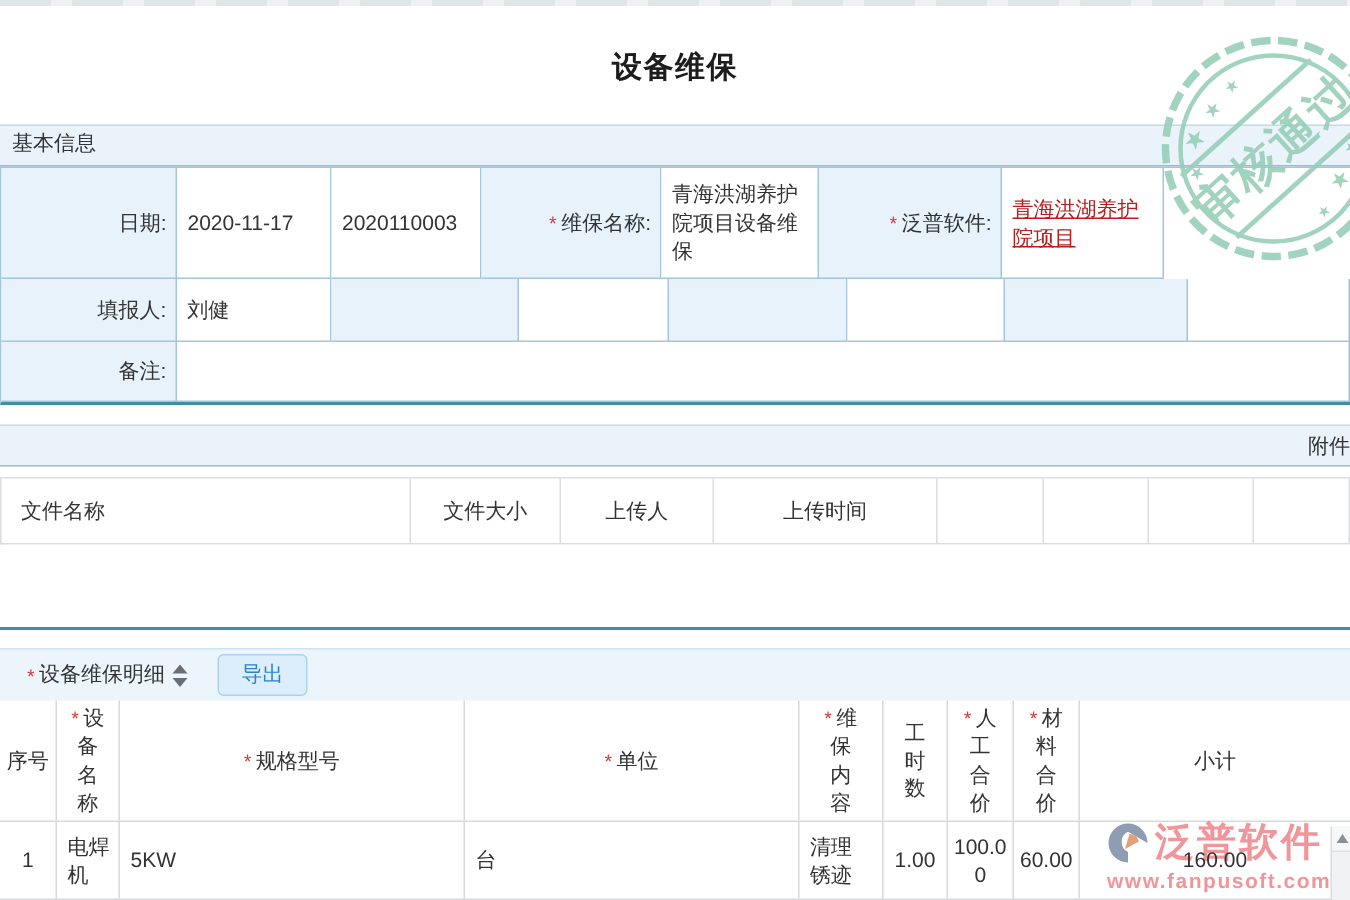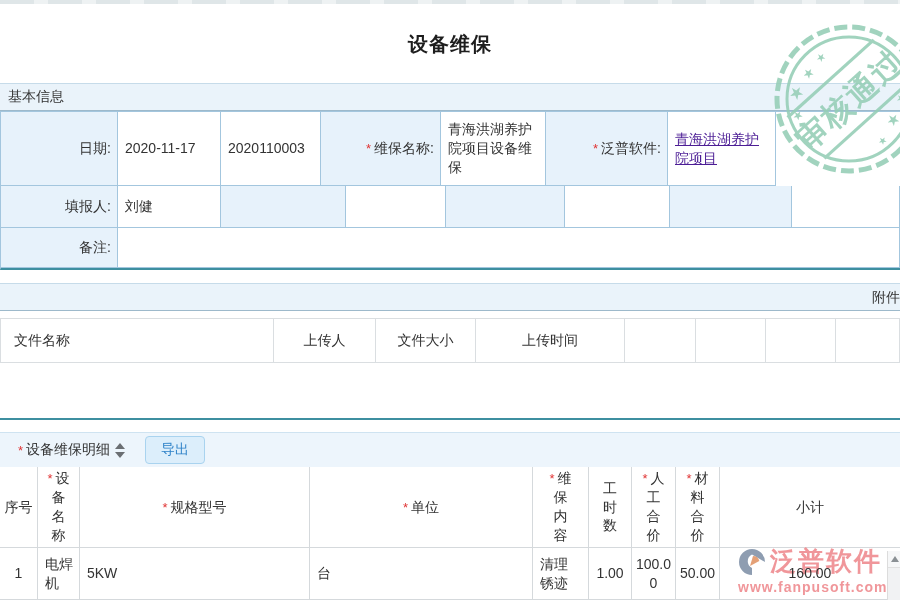--- a/index.html
+++ b/index.html
@@ -20,21 +20,21 @@
   #bar-attach { top:283px;text-align:right; }
 
   
   .btable { position:absolute; top:111px; left:0; width:900px; border-left:1px solid #a3c6de; border-top:1px solid #a3c6de; border-bottom:2px solid #3e8fa0; }
   .frow { display:flex; }
   .cell { border-right:1px solid #a3c6de; border-bottom:1px solid #a3c6de;
     font-size:14px; display:flex; align-items:center; overflow:hidden; }
   .lbl { background:#e7f2fb; justify-content:flex-end; padding-right:6px; text-align:right; }
   .val { background:#fff; justify-content:flex-start; padding:2px 4px 2px 7px; line-height:1.35; }
   .req { color:#e03434; margin-right:3px; font-size:13px; }
-  a.plink { color:#4c1d95; text-decoration:underline; }
+  a.plink { color:#b91c1c; text-decoration:underline; }
 
   
   .atable { position:absolute; top:318px; left:0; width:900px; height:45px; display:flex;
     border-top:1px solid #dadee1; border-bottom:1px solid #dadee1; border-left:1px solid #dadee1; }
   .acell { border-right:1px solid #dadee1; font-size:14px; color:#333;
     display:flex; align-items:center; justify-content:center; }
   .acell.first { justify-content:flex-start; padding-left:13px; }
 
   .teal-sep { position:absolute; left:0; width:900px; height:2px; background:#3e8fa0; top:418px; }
 
@@ -125,22 +125,22 @@
           <span>备注:</span>
         </div>
       <div class="cell val" style="width:783px;"></div>
     </div>
   </div>
 
   <div class="section-bar" id="bar-attach">附件</div>
 
   <div class="atable">
     <div class="acell first" style="width:273px;">文件名称</div>
+    <div class="acell" style="width:100px;">文件大小</div>
     <div class="acell" style="width:102px;">上传人</div>
-    <div class="acell" style="width:100px;">文件大小</div>
     <div class="acell" style="width:149px;">上传时间</div>
     <div class="acell" style="width:71px;"></div>
     <div class="acell" style="width:70px;"></div>
     <div class="acell" style="width:70px;"></div>
     <div class="acell" style="width:64px;"></div>
   </div>
 
   <div class="teal-sep"></div>
 
   <div class="toolbar">
@@ -182,21 +182,21 @@
     <div class="drow ddata">
       <div class="dcell" style="width:38px;">1</div>
       <div class="dcell leftal" style="width:42px;">电焊
 机</div>
       <div class="dcell leftal" style="width:230px;">5KW</div>
       <div class="dcell leftal" style="width:223px;">台</div>
       <div class="dcell leftal" style="width:56px;">清理
 锈迹</div>
       <div class="dcell" style="width:43px;">1.00</div>
       <div class="dcell breakall" style="width:44px;">100.00</div>
-      <div class="dcell" style="width:44px;">50.00</div>
+      <div class="dcell" style="width:44px;">60.00</div>
       <div class="dcell" style="width:180px; border-right:none;"><span class="subtotal-num">160.00</span></div>
     </div>
   </div>
 
   <div class="vscroll">
     <div class="sbtn">
         <span class="tri"></span>
       </div>
   </div>
 

